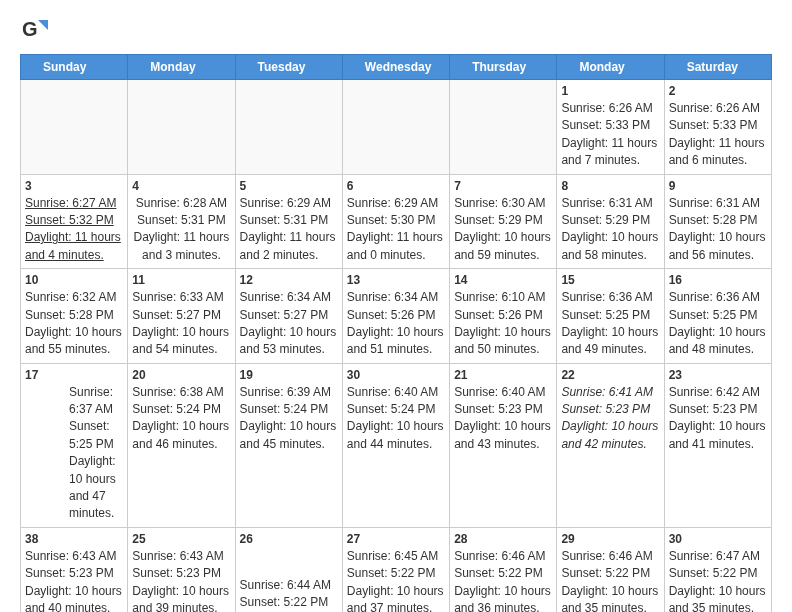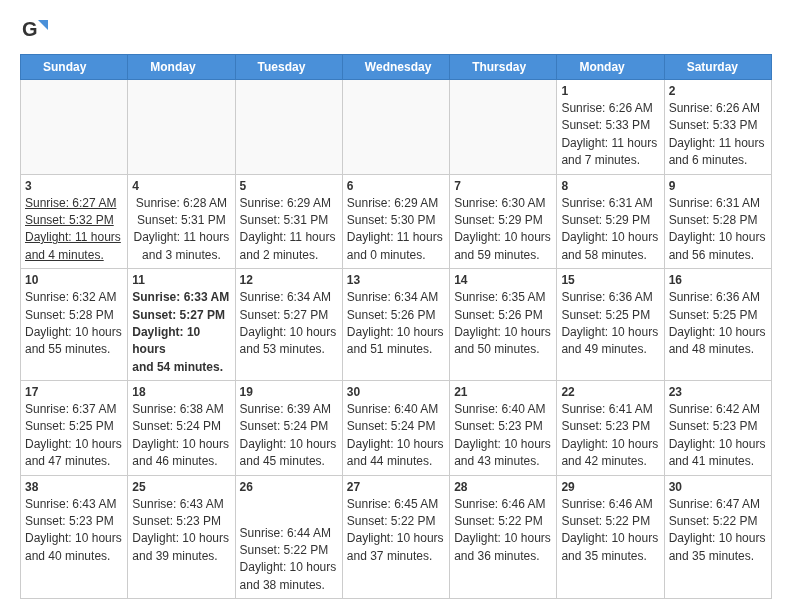--- a/index.html
+++ b/index.html
@@ -197,42 +197,42 @@
         <tr>
           <td>
             <div class="day-number">10</div>
             <div class="day-info" style="white-space: pre-line;">Sunrise: 6:32 AM
 Sunset: 5:28 PM
 Daylight: 10 hours
 and 55 minutes.</div>
           </td>
           <td>
             <div class="day-number">11</div>
-            <div class="day-info" style="white-space: pre-line; font-weight: bold;">Sunrise: 6:33 AM
+            <div class="day-info" style="white-space: pre-line;">Sunrise: 6:33 AM
 Sunset: 5:27 PM
 Daylight: 10 hours
 and 54 minutes.</div>
           </td>
           <td>
             <div class="day-number">12</div>
             <div class="day-info" style="white-space: pre-line;">Sunrise: 6:34 AM
 Sunset: 5:27 PM
 Daylight: 10 hours
 and 53 minutes.</div>
           </td>
           <td>
             <div class="day-number">13</div>
             <div class="day-info" style="white-space: pre-line;">Sunrise: 6:34 AM
 Sunset: 5:26 PM
 Daylight: 10 hours
 and 51 minutes.</div>
           </td>
           <td>
             <div class="day-number">14</div>
-            <div class="day-info" style="white-space: pre-line;">Sunrise: 6:35 AM
+            <div class="day-info" style="white-space: pre-line;">Sunrise: 6:10 AM
 Sunset: 5:26 PM
 Daylight: 10 hours
 and 50 minutes.</div>
           </td>
           <td>
             <div class="day-number">15</div>
             <div class="day-info" style="white-space: pre-line;">Sunrise: 6:36 AM
 Sunset: 5:25 PM
 Daylight: 10 hours
 and 49 minutes.</div>
@@ -241,27 +241,27 @@
             <div class="day-number">16</div>
             <div class="day-info" style="white-space: pre-line;">Sunrise: 6:36 AM
 Sunset: 5:25 PM
 Daylight: 10 hours
 and 48 minutes.</div>
           </td>
         </tr>
         <tr>
           <td>
             <div class="day-number">17</div>
-            <div class="day-info" style="white-space: pre-line;">Sunrise: 6:37 AM
+            <div class="day-info" style="white-space: pre-line; margin-left: 44px;">Sunrise: 6:37 AM
 Sunset: 5:25 PM
 Daylight: 10 hours
 and 47 minutes.</div>
           </td>
           <td>
-            <div class="day-number">18</div>
+            <div class="day-number">20</div>
             <div class="day-info" style="white-space: pre-line;">Sunrise: 6:38 AM
 Sunset: 5:24 PM
 Daylight: 10 hours
 and 46 minutes.</div>
           </td>
           <td>
             <div class="day-number">19</div>
             <div class="day-info" style="white-space: pre-line;">Sunrise: 6:39 AM
 Sunset: 5:24 PM
 Daylight: 10 hours
@@ -276,21 +276,21 @@
           </td>
           <td>
             <div class="day-number">21</div>
             <div class="day-info" style="white-space: pre-line;">Sunrise: 6:40 AM
 Sunset: 5:23 PM
 Daylight: 10 hours
 and 43 minutes.</div>
           </td>
           <td>
             <div class="day-number">22</div>
-            <div class="day-info" style="white-space: pre-line;">Sunrise: 6:41 AM
+            <div class="day-info" style="white-space: pre-line; font-style: italic;">Sunrise: 6:41 AM
 Sunset: 5:23 PM
 Daylight: 10 hours
 and 42 minutes.</div>
           </td>
           <td>
             <div class="day-number">23</div>
             <div class="day-info" style="white-space: pre-line;">Sunrise: 6:42 AM
 Sunset: 5:23 PM
 Daylight: 10 hours
 and 41 minutes.</div>

